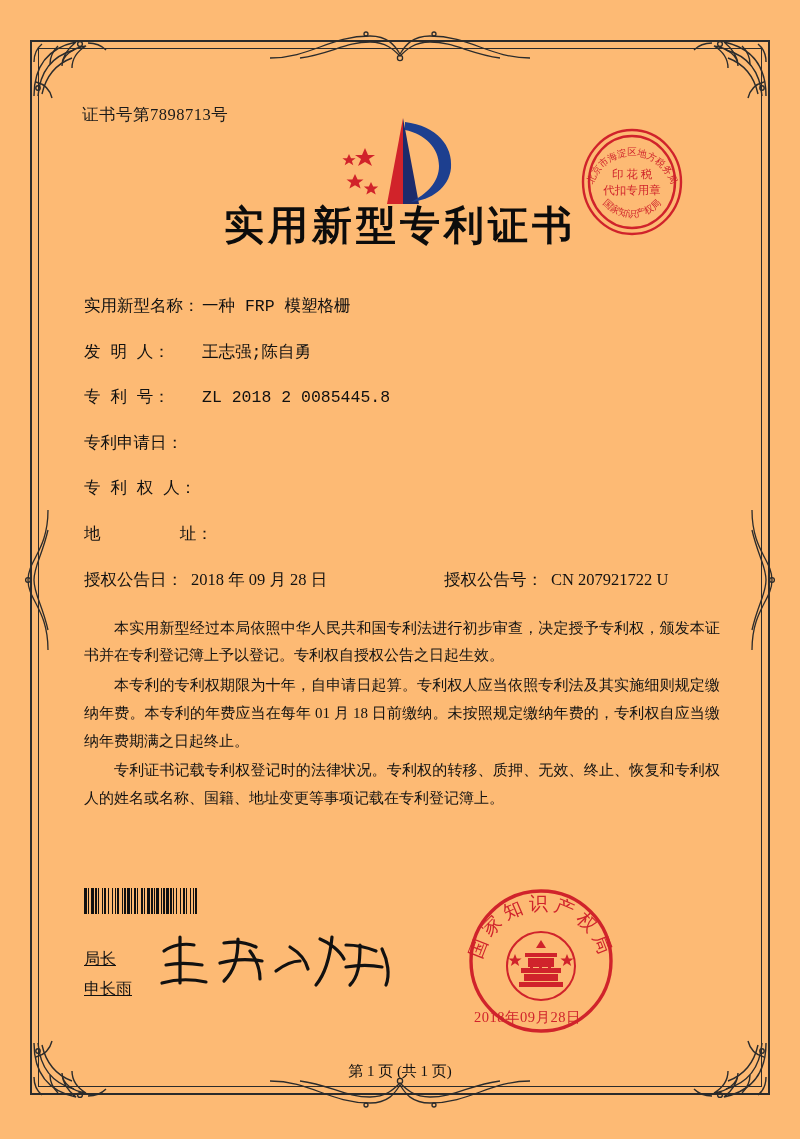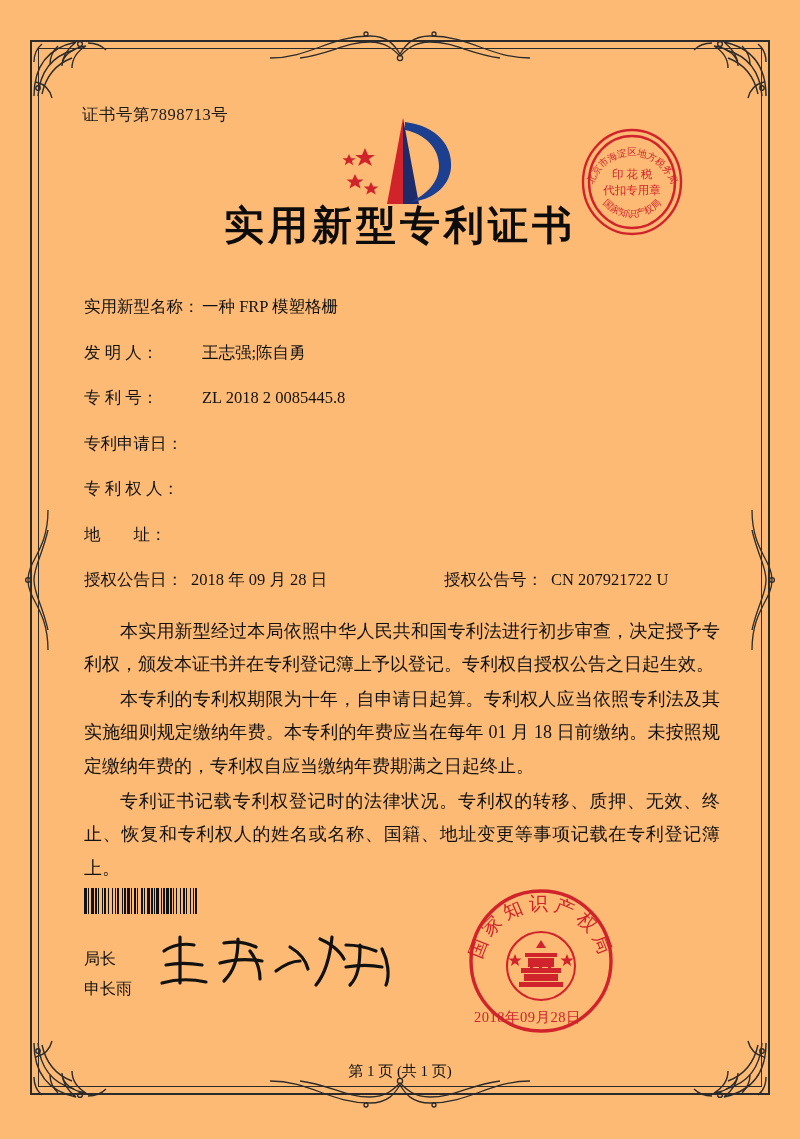--- a/index.html
+++ b/index.html
@@ -102,20 +102,21 @@
     margin-top: 46px;
     padding-left: 14px;
     font-size: 16.5px;
     line-height: 1;
     color: #111;
   }
   .field-row {
     display: flex;
     align-items: baseline;
     margin-bottom: 29px;
+    font-family: Liberation Mono, monospace;
   }
   .field-label {
     width: 118px;
     flex: 0 0 118px;
     letter-spacing: 0;
     white-space: pre;
   }
   .field-value {
     flex: 1 1 auto;
   }
@@ -127,21 +128,21 @@
   }
   .two-col .left { width: 360px; flex: 0 0 360px; display: flex; }
   .two-col .right { display: flex; }
   .two-col .lbl { white-space: pre; }
   .two-col .val { margin-left: 8px; }
 
   .paragraphs {
     margin-top: 26px;
     padding-left: 14px;
     padding-right: 10px;
-    font-size: 18px;
+    font-size: 15px;
     line-height: 1.85;
     text-align: justify;
     color: #121212;
   }
   .paragraphs p {
     margin: 0 0 2px 0;
     text-indent: 2em;
   }
 
   
@@ -158,20 +159,21 @@
     height: 100%;
   }
 
   
   .sig-block {
     position: absolute;
     left: 84px; top: 944px;
     font-size: 16px;
     line-height: 1.9;
     color: #111;
+    text-decoration: underline;
   }
   .sig-script {
     position: absolute;
     left: 150px; top: 925px;
     width: 260px; height: 70px;
   }
   .sig-script svg { width: 100%; height: 100%; }
 
   
   .stamp-bottom {

